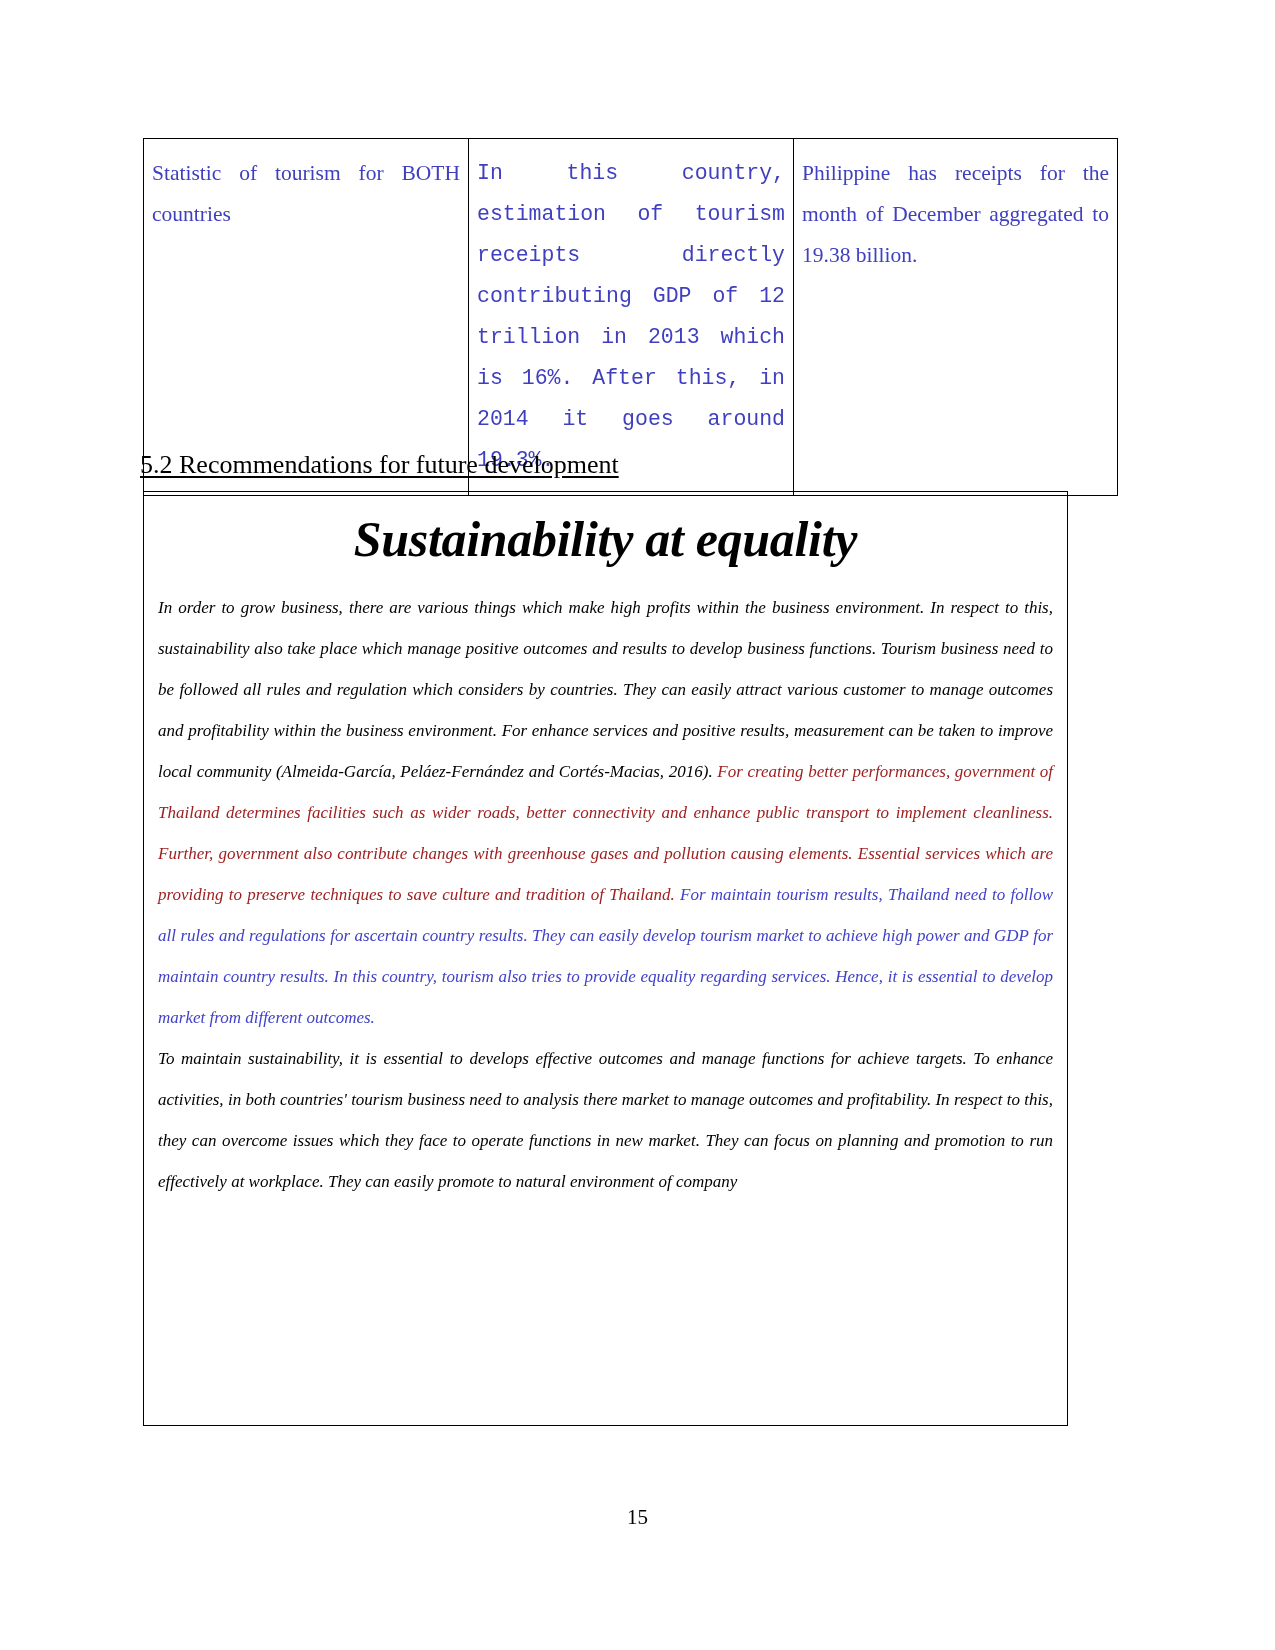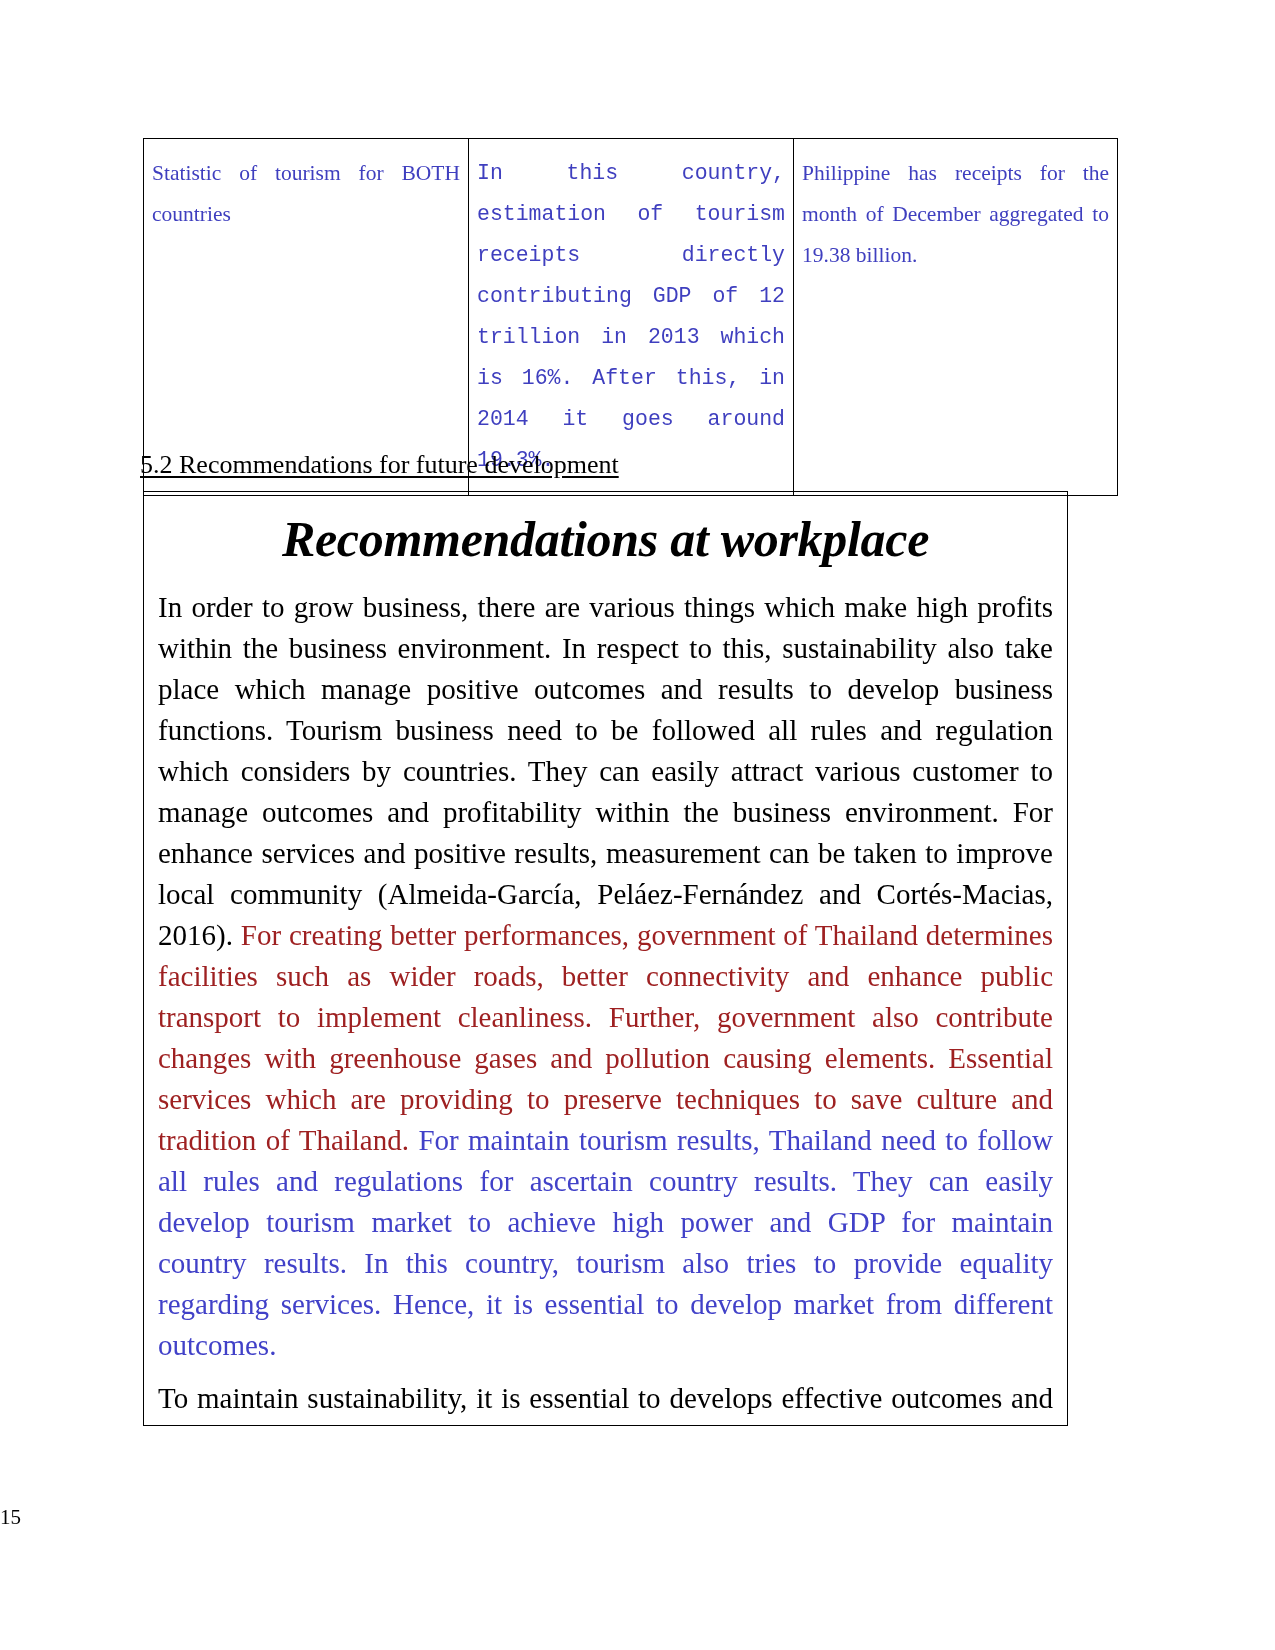--- a/index.html
+++ b/index.html
@@ -79,38 +79,40 @@
     text-align: center;
     font-size: 50px;
     font-weight: bold;
     font-style: italic;
     line-height: 1.18;
     margin: 10px 0 18px 0;
     color: #000000;
     letter-spacing: -0.3px;
   }
   p.body-para {
-    font-size: 29px;
+    font-size: 17px;
     line-height: 41px;
     text-align: justify;
     text-align-last: left;
-    margin: 12px 0 0 0;
+    margin: 0 0 0 0;
     color: #000000;
     hyphens: none;
+    font-style: italic;
   }
   .t-red { color: #9e2021; }
   .t-blue { color: #4141c8; }
   .t-black { color: #000000; }
 
   
   .page-number {
     position: absolute;
     top: 1505px;
     left: 0;
     width: 1275px;
+    text-align: center;
     font-size: 21px;
     color: #000000;
   }
 </style>
 </head>
 <body>
 
 <div class="page">
 
   <table class="stat-table">
@@ -126,21 +128,21 @@
             <span class="cellinner">Philippine has receipts for the month of December aggregated to 19.38 billion.</span>
           </td>
       </tr>
     </tbody>
   </table>
 
   <div class="section-heading">5.2 Recommendations for future development</div>
 
   <div class="textbox">
     <div class="textbox-inner">
-      <div class="doc-title">Recommendations at workplace</div>
+      <div class="doc-title">Sustainability at equality</div>
       <p class="body-para"><span class="t-black">In order to grow business, there are various things which make high profits within the business environment. In respect to this, sustainability also take place which manage positive outcomes and results to develop business functions. Tourism business need to be followed all rules and regulation which considers by countries. They can easily attract various customer to manage outcomes and profitability within the business environment. For enhance services and positive results, measurement can be taken to improve local community  (Almeida-García, Peláez-Fernández and Cortés-Macias, 2016). </span><span class="t-red">For creating better performances, government of Thailand determines facilities such as wider roads, better connectivity and enhance public transport to implement cleanliness. Further, government also contribute changes with greenhouse gases and pollution causing elements. Essential services which are providing to preserve techniques to save culture and tradition of Thailand. </span><span class="t-blue">For maintain tourism results, Thailand need to follow all rules and regulations for ascertain country results. They can easily develop tourism market to achieve high power and GDP for maintain country results. In this country, tourism also tries to provide equality regarding services. Hence, it is essential to develop market from different outcomes.</span></p>
       <p class="body-para">To maintain sustainability, it is essential to develops effective outcomes and manage functions for achieve targets. To enhance activities, in both countries' tourism business need to analysis there market to manage outcomes and profitability. In respect to this, they can overcome issues which they face to operate functions in new market. They can focus on planning and promotion to run effectively at workplace. They can easily promote to natural environment of company</p>
     </div>
   </div>
 
   <div class="page-number">15</div>
 
 </div>
 
 </body></html>

